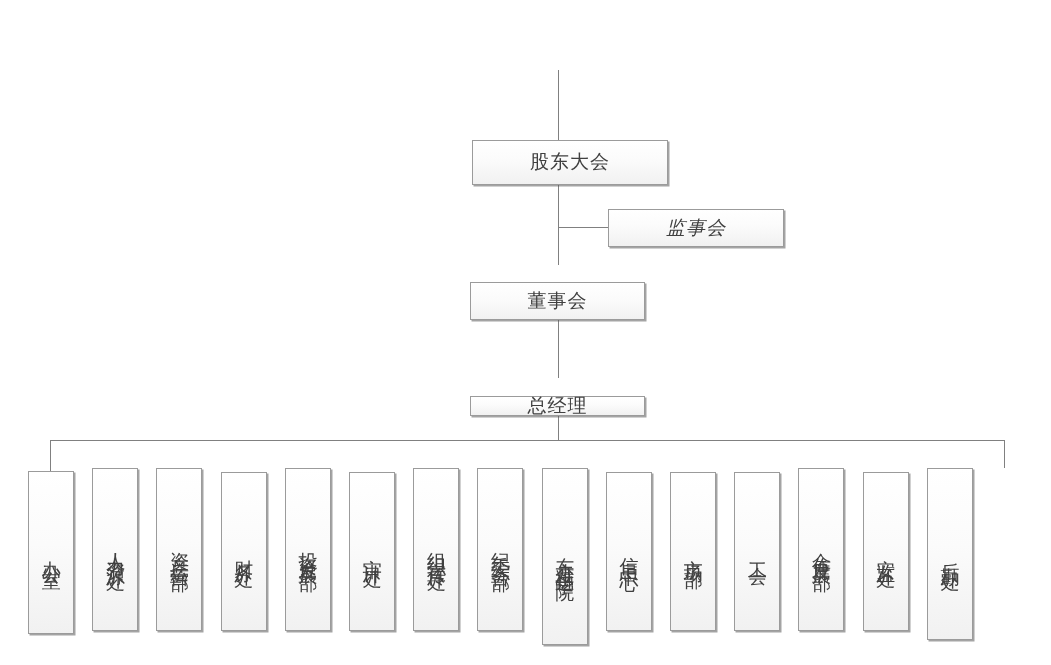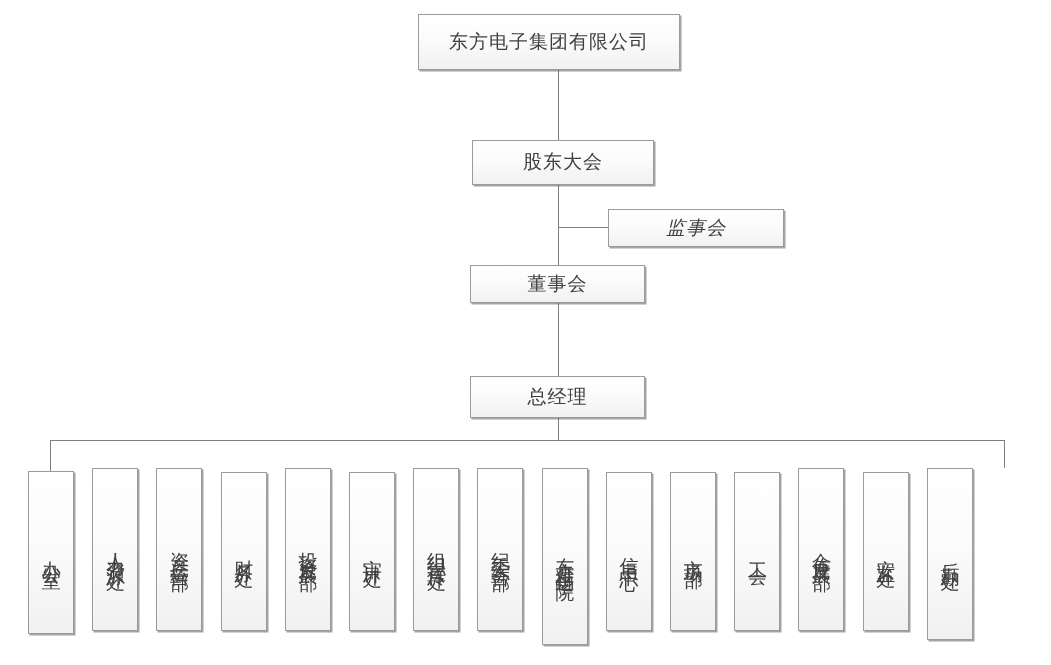--- a/index.html
+++ b/index.html
@@ -81,37 +81,34 @@
   <div class="conn v" style="left:558px; top:303px; height:75px;"></div>
 
   <div class="conn v" style="left:558px; top:414px; height:26px;"></div>
 
   <div class="conn h" style="left:50px; top:440px; width:954px;"></div>
 
   <div class="conn v" style="left:50px; top:440px; height:31px;"></div>
 
   <div class="conn v" style="left:1004px; top:440px; height:28px;"></div>
 
-  <div class="node horiz" style="left:418px; top:14px; width:262px; height:56px;">
-    <span class="label">东方电子集团有限公司</span>
-  </div>
 
-  <div class="node horiz" style="left:472px; top:140px; width:182px; height:45px;">
+  <div class="node horiz" style="left:472px; top:140px; width:196px; height:45px;">
     <span class="label">股东大会</span>
   </div>
 
   <div class="node horiz" style="left:608px; top:209px; width:176px; height:38px;font-style:italic;">
     <span class="label">监事会</span>
   </div>
 
-  <div class="node horiz" style="left:470px; top:265px; width:175px; height:38px;">
+  <div class="node horiz" style="left:470px; top:282px; width:175px; height:38px;">
     <span class="label">董事会</span>
   </div>
 
-  <div class="node horiz" style="left:470px; top:376px; width:175px; height:42px;">
+  <div class="node horiz" style="left:470px; top:396px; width:175px; height:20px;">
     <span class="label">总经理</span>
   </div>
 
   <div id="department-row">
       <div class="node vert" style="left: 28px; top: 471px; width: 46px; height: 163px;">
         <span class="label">办公室</span>
       </div>
       <div class="node vert" style="left: 92.2px; top: 468px; width: 46px; height: 163px;">
         <span class="label">人力资源处</span>
       </div>

